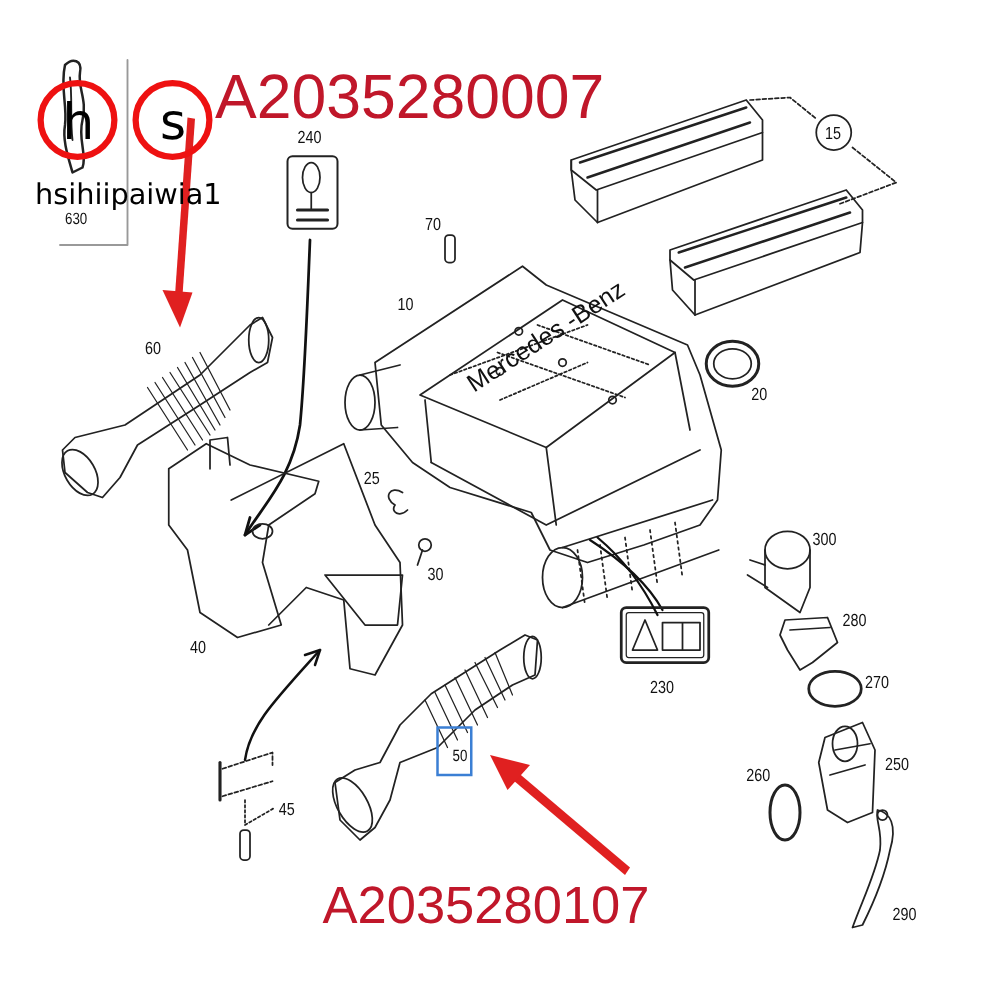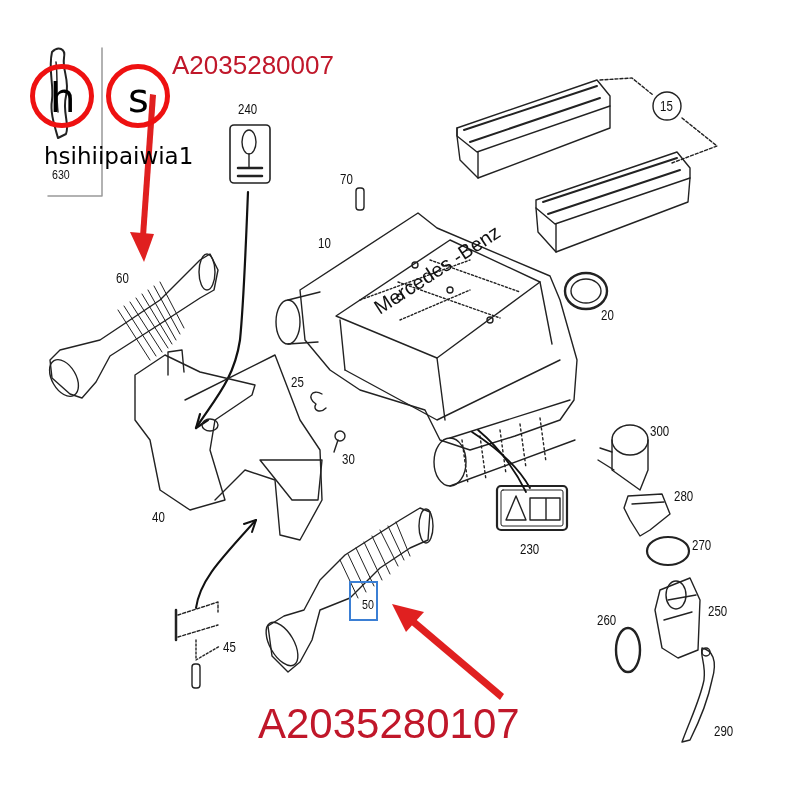--- a/index.html
+++ b/index.html
@@ -157,23 +157,23 @@
       <path d="M130 232 L144 262 L154 234 Z"></path>
       <path d="M500 700 L408 622 L412 616 L504 694 Z"></path>
       <path d="M392 604 L424 612 L406 632 Z"></path>
     </g>
   </svg>
 
   <div class="wm-circle" style="left:30px;top:64px;"></div>
   <div class="wm-circle" style="left:106px;top:64px;"></div>
   <div class="wm-letter" style="left:50px;top:78px;">h</div>
   <div class="wm-letter" style="left:128px;top:78px;">s</div>
-  <div class="wm-text" style="left:44px;top:145px;">hsihiipaiwia1</div>
+  <div class="wm-text" style="left:28px;top:145px;">hsihiipaiwia1</div>
 
-  <div class="pn" style="left:172px;top:52px;font-size:26px;">A2035280007</div>
+  <div class="pn" style="left:172px;top:52px;font-size:50px;">A2035280007</div>
   <div class="pn" style="left:258px;top:703px;font-size:42px;text-align:center;">A2035280107</div>
 
   <div class="hl-box" style="left:349px;top:581px;width:29px;height:40px;"></div>
 
   <div style="position:absolute;left:370px;top:300px;font-size:20px;font-family:'Liberation Sans',sans-serif;color:#111;transform:rotate(-33deg);transform-origin:left top;white-space:nowrap;">Mercedes -Benz</div>
 
   <div class="lbl" style="left:52px;top:168px;font-size:13px;">630</div>
   <div class="lbl" style="left:238px;top:102px;">240</div>
   <div class="lbl" style="left:660px;top:99px;">15</div>
   <div class="lbl" style="left:340px;top:172px;">70</div>

